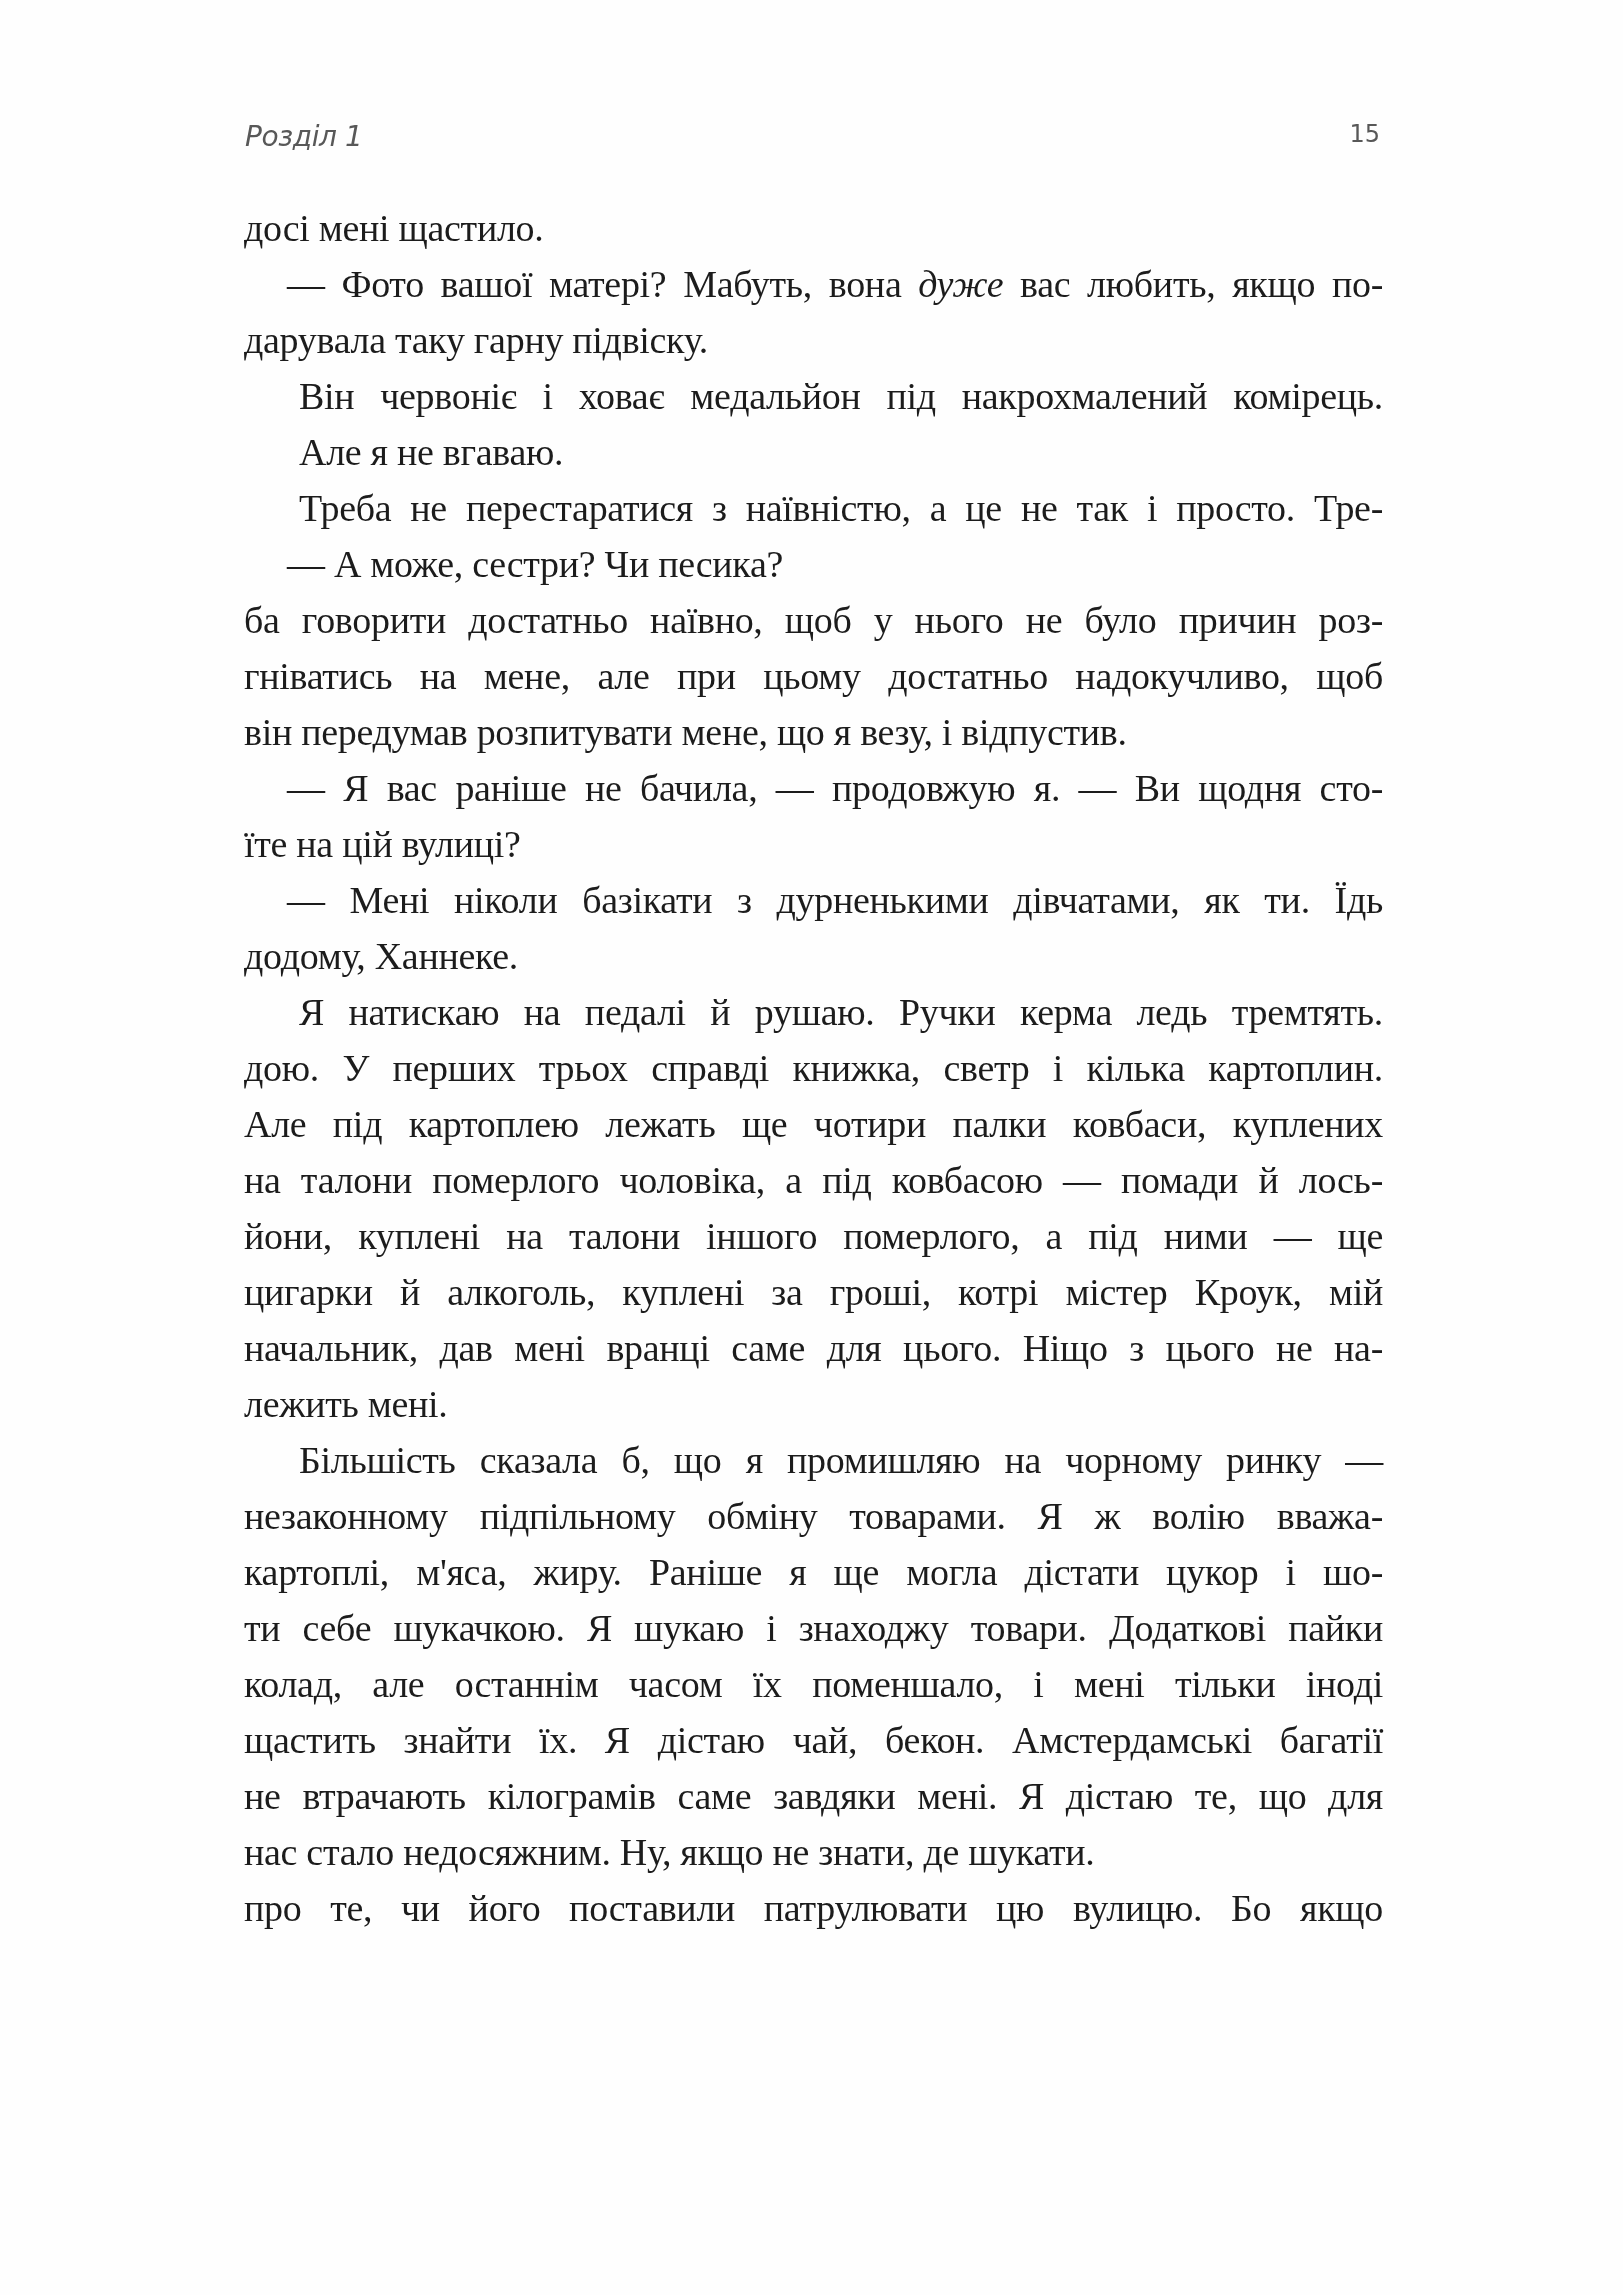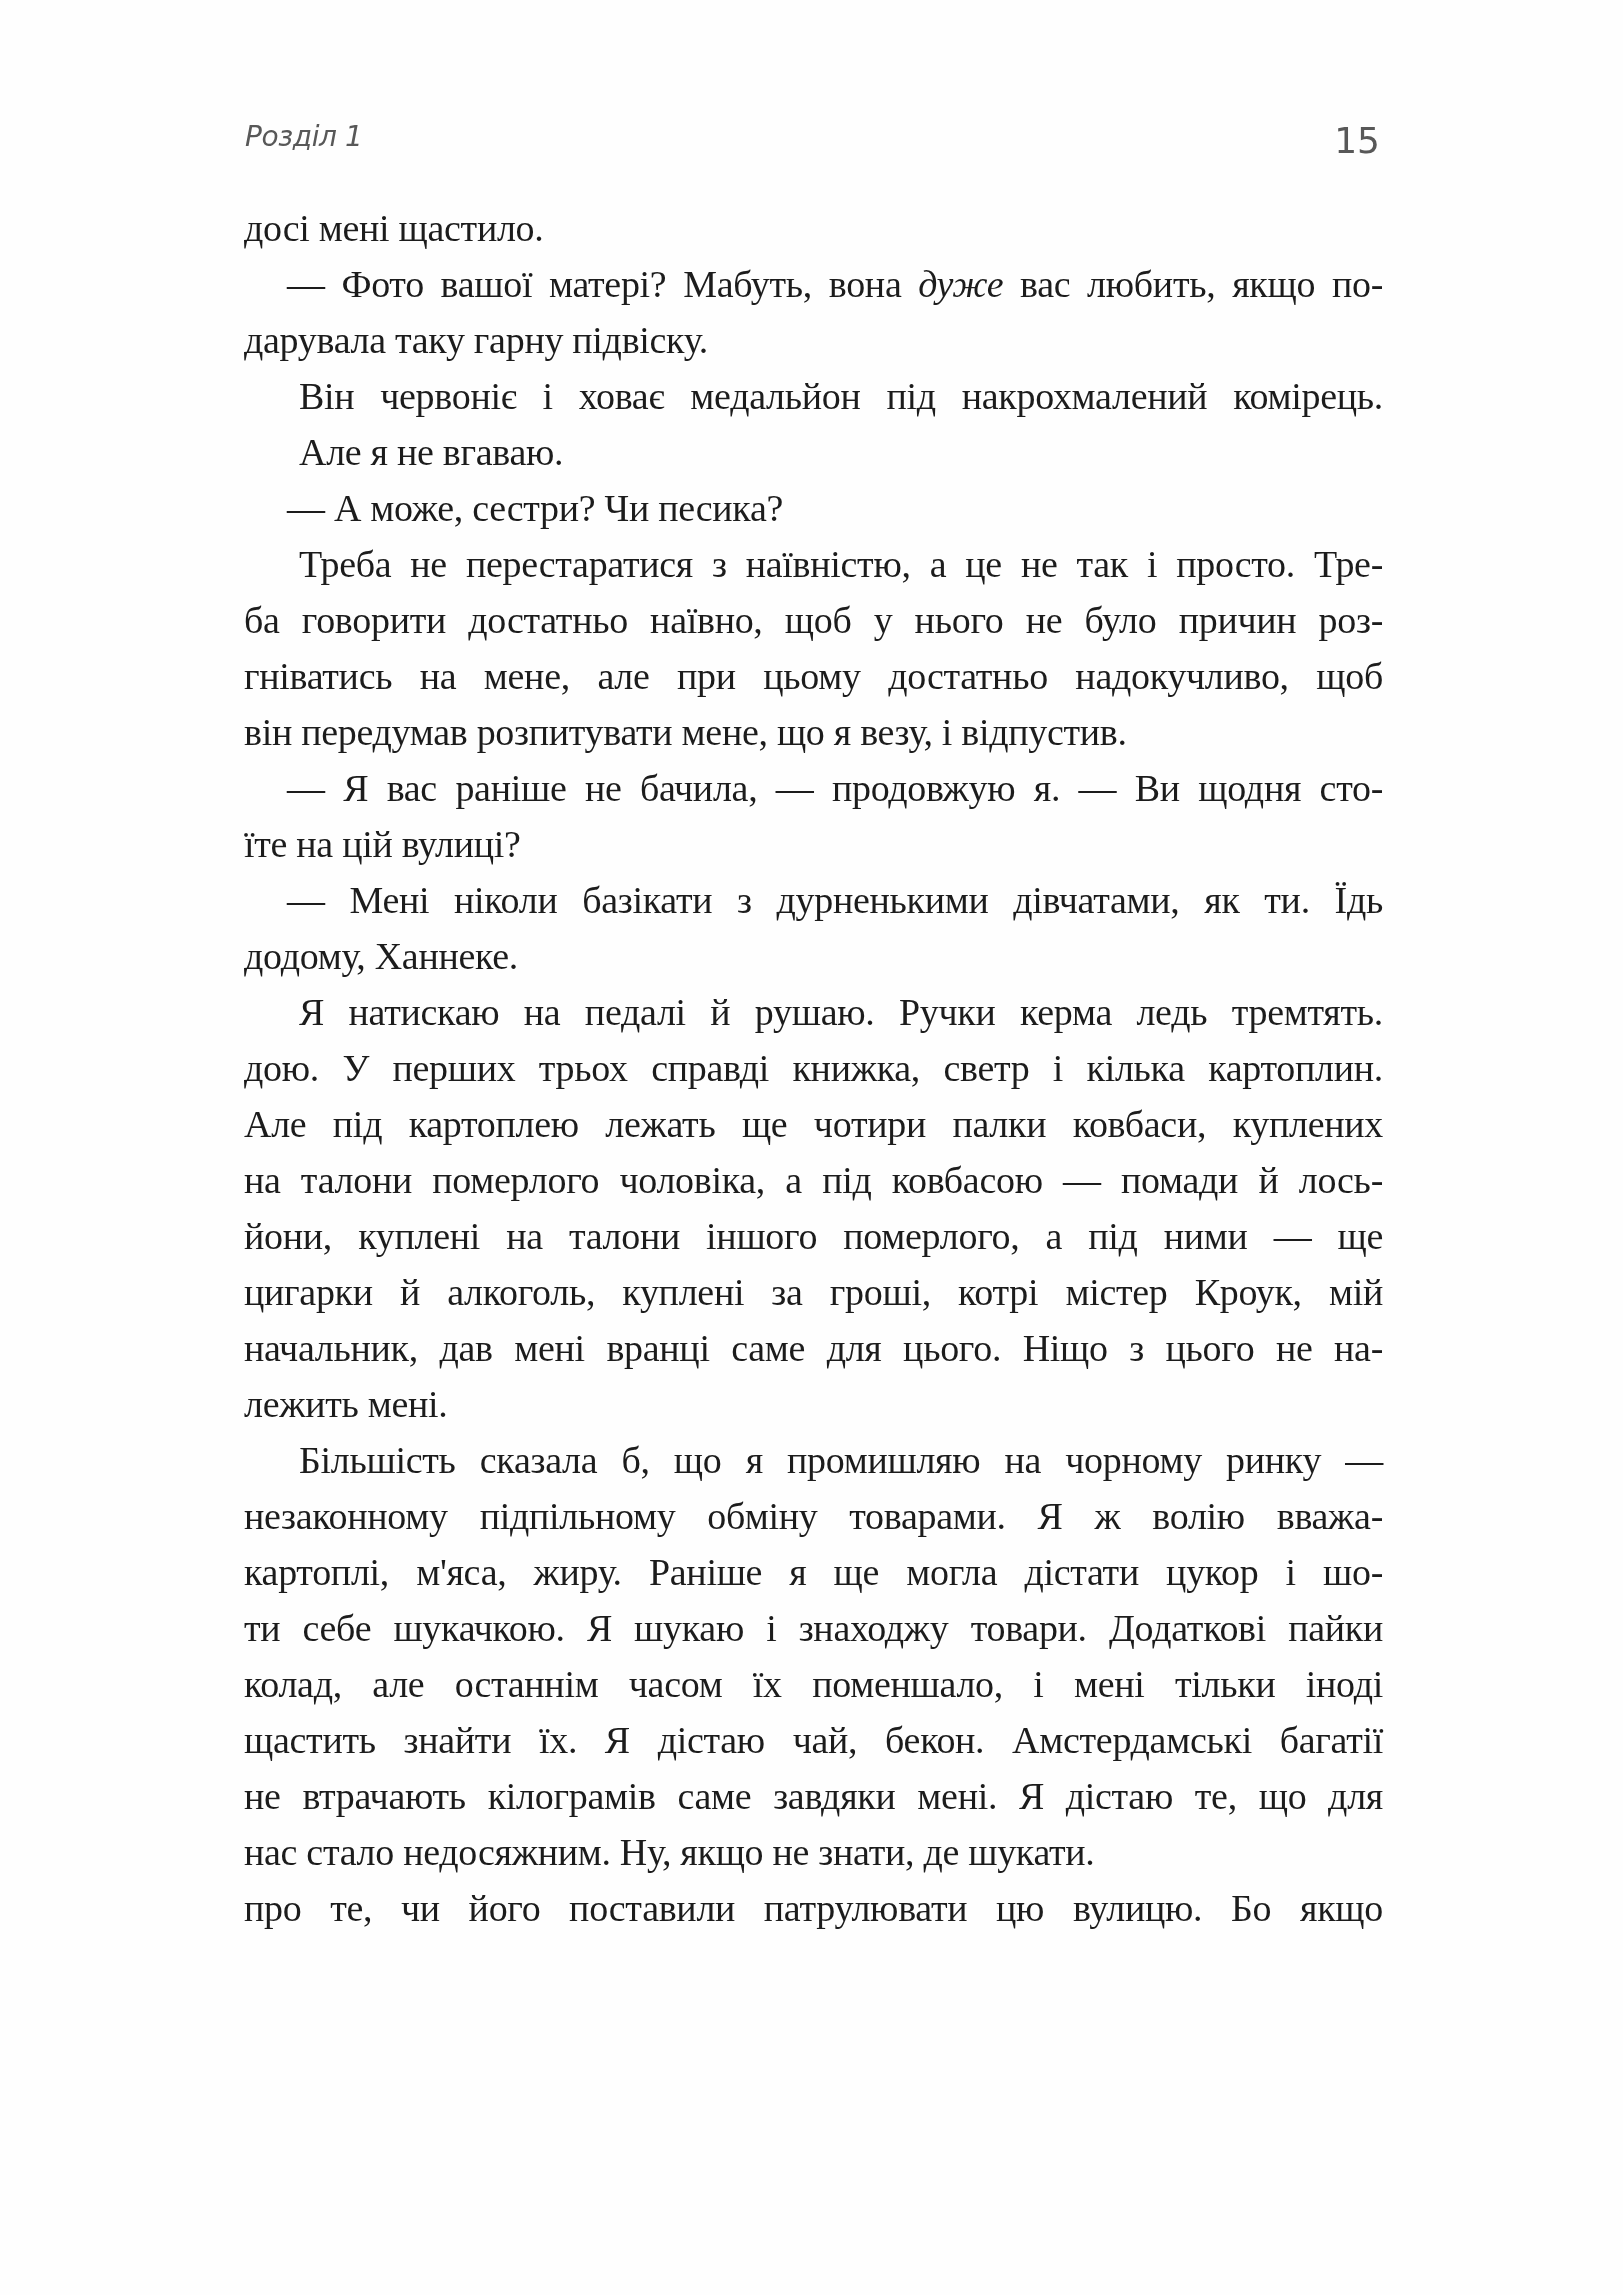--- a/index.html
+++ b/index.html
@@ -6,21 +6,21 @@
   body { width: 1623px; height: 2295px; position: relative; overflow: hidden; }
   .page { position: absolute; left: 0; top: 0; width: 1623px; height: 2295px; background: #fefefe; }
   .running-head {
     position: absolute; left: 245px; top: 120px;
     font-family: "DejaVu Sans", sans-serif; font-style: italic;
     font-size: 28px; color: #585858; letter-spacing: -0.4px;
   }
   .folio {
     position: absolute; right: 243px; top: 120px;
     font-family: "DejaVu Sans", sans-serif;
-    font-size: 36px; color: #585858;
+    font-size: 24px; color: #585858;
   }
   .body-text {
     position: absolute; left: 244px; top: 200px; width: 1139px;
     font-family: "Liberation Serif", serif; font-size: 38px; color: #1c1c1c;
   }
   .line {
     height: 56px; line-height: 56px; white-space: nowrap;
     text-align: justify; text-align-last: justify;
     overflow: visible; letter-spacing: -0.3px;
   }
@@ -35,22 +35,22 @@
 <div class="page">
   <div class="running-head">Розділ 1</div>
   <div class="folio">15</div>
 
   <div class="body-text">
     <div class="line last">досі мені щастило.</div>
     <div class="line dash"><span>— Фото вашої матері? Мабуть, вона </span><em>дуже</em><span> вас любить, якщо по-</span></div>
     <div class="line last">дарувала таку гарну підвіску.</div>
     <div class="line indent">Він червоніє і ховає медальйон під накрохмалений комірець.</div>
     <div class="line indent last">Але я не вгаваю.</div>
+    <div class="line indent">Треба не перестаратися з наївністю, а це не так і просто. Тре-</div>
     <div class="line dash last">— А може, сестри? Чи песика?</div>
-    <div class="line indent">Треба не перестаратися з наївністю, а це не так і просто. Тре-</div>
     <div class="line">ба говорити достатньо наївно, щоб у нього не було причин роз-</div>
     <div class="line">гніватись на мене, але при цьому достатньо надокучливо, щоб</div>
     <div class="line last">він передумав розпитувати мене, що я везу, і відпустив.</div>
     <div class="line dash">— Я вас раніше не бачила, — продовжую я. — Ви щодня сто-</div>
     <div class="line last">їте на цій вулиці?</div>
     <div class="line dash">— Мені ніколи базікати з дурненькими дівчатами, як ти. Їдь</div>
     <div class="line last">додому, Ханнеке.</div>
     <div class="line indent">Я натискаю на педалі й рушаю. Ручки керма ледь тремтять.</div>
     <div class="line">дою. У перших трьох справді книжка, светр і кілька картоплин.</div>
     <div class="line">Але під картоплею лежать ще чотири палки ковбаси, куплених</div>

